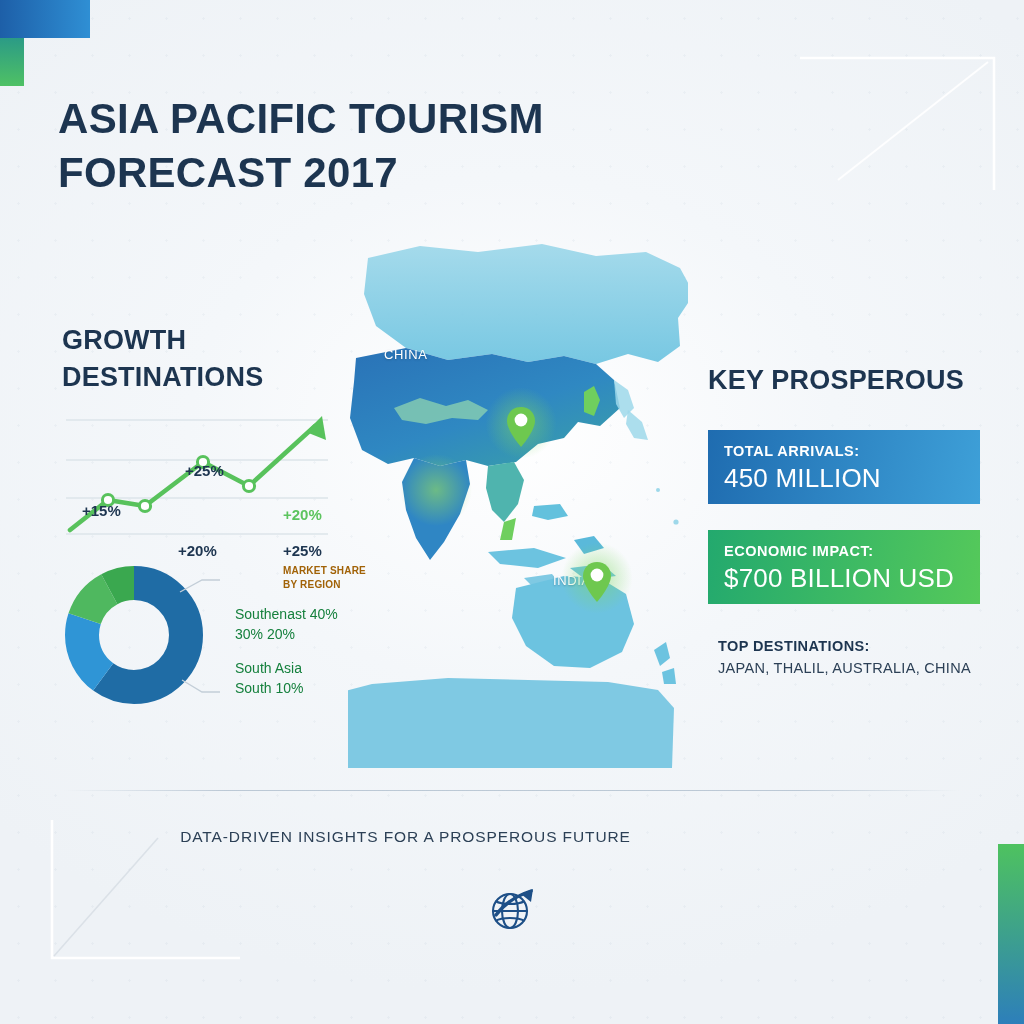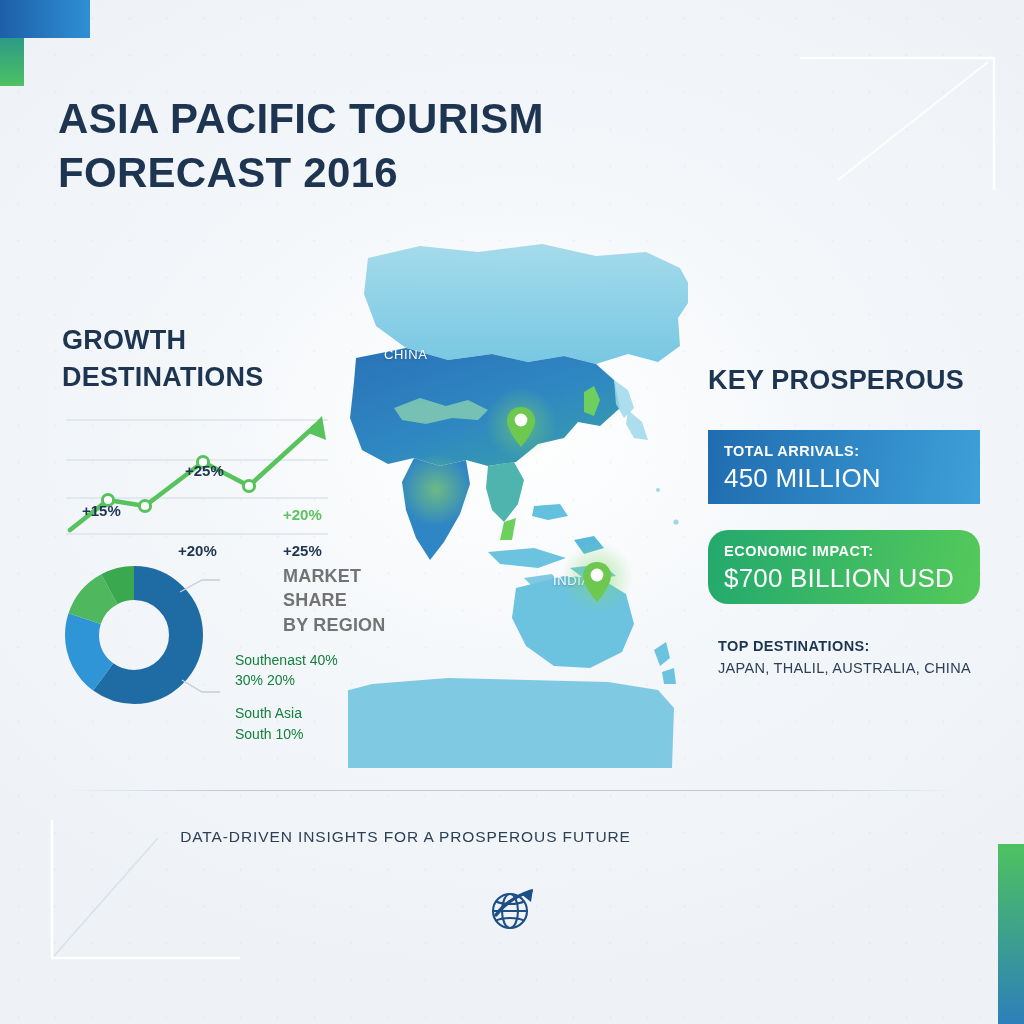--- a/index.html
+++ b/index.html
@@ -88,36 +88,36 @@
   .chart-label {
     position:absolute; font-size:15px; font-weight:bold; white-space:nowrap;margin-top:32px;
   }
   .cl-navy { color:#1d3550; }
   .cl-green { color:#5cc45e; }
 
   
   #donut-chart { position:absolute; left:60px; top:558px; width:160px; height:155px; }
   #donut-legend { position:absolute; left:235px; top:564px; width:160px; }
   .legend-title {
-    font-size:18px; font-weight:bold; color:#737373; line-height:1.35;
+    font-size:10px; font-weight:bold; color:#a16207; line-height:1.35;
     letter-spacing:.2px;
     padding-left:48px;
   }
   .legend-row {
     font-size:14px; color:#15803d; line-height:1.45; white-space:nowrap;
   }
   .legend-gap { height:13px; }
 
   
   .stat-card {
     position:absolute; left:708px; width:272px; height:74px;
     padding:13px 16px 0 16px;
   }
   #stat-card-arrivals { top:430px; background:linear-gradient(100deg,#1f6cb0 0%,#3ea0d8 100%); }
-  #stat-card-impact   { top:530px; background:linear-gradient(100deg,#23a96e 0%,#55c95a 100%);border-radius:20px; }
+  #stat-card-impact   { top:530px; background:linear-gradient(100deg,#23a96e 0%,#55c95a 100%); }
   .stat-label {
     font-size:14.5px; font-weight:bold; color:#ffffff; letter-spacing:.5px;
     line-height:1.2;
   }
   .stat-value {
     font-size:26px; font-weight:normal; color:#ffffff; letter-spacing:.2px;
     line-height:1.25; margin-top:2px; white-space:nowrap;
   }
 
   #top-destinations { position:absolute; left:718px; top:636px; width:280px; }
@@ -155,21 +155,21 @@
   <path d="M12 2 V140 H200" fill="none" stroke="#ffffff" stroke-width="2.6" opacity=".95"></path>
   <path d="M14 138 L118 20" fill="none" stroke="#d8dfe6" stroke-width="1.6" opacity=".9"></path>
 </svg>
 
 <div id="accent-top-bar"></div>
 <div id="accent-left-bar"></div>
 <div id="accent-bottom-bar"></div>
 
 <div id="title-block">
   <div class="title-line">ASIA PACIFIC TOURISM</div>
-  <div class="title-line">FORECAST 2016</div>
+  <div class="title-line">FORECAST 2017</div>
 </div>
 
 <div id="map-panel">
   <svg id="map-svg" viewBox="0 0 380 568">
     <defs>
       <linearGradient id="gLand" x1="0" y1="0" x2="0" y2="1">
         <stop offset="0%" stop-color="#9ed8ea"></stop>
         <stop offset="100%" stop-color="#6cc3e0"></stop>
       </linearGradient>
       <linearGradient id="gHigh" x1="0.1" y1="0" x2="0.9" y2="1">

